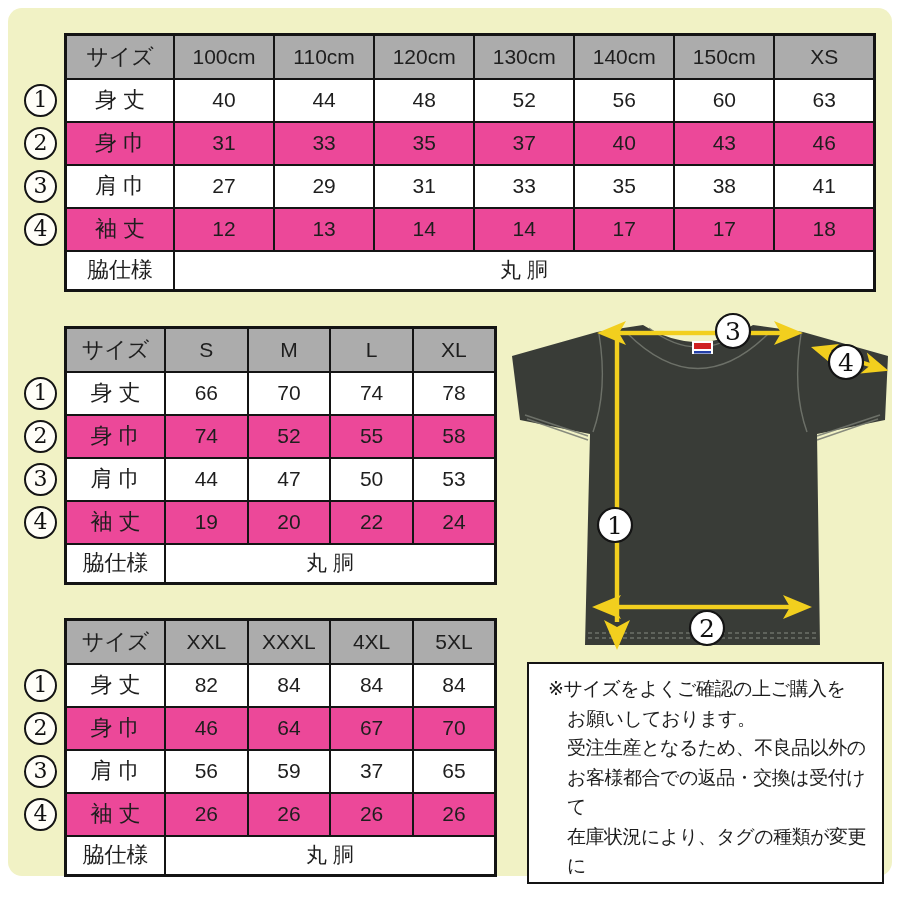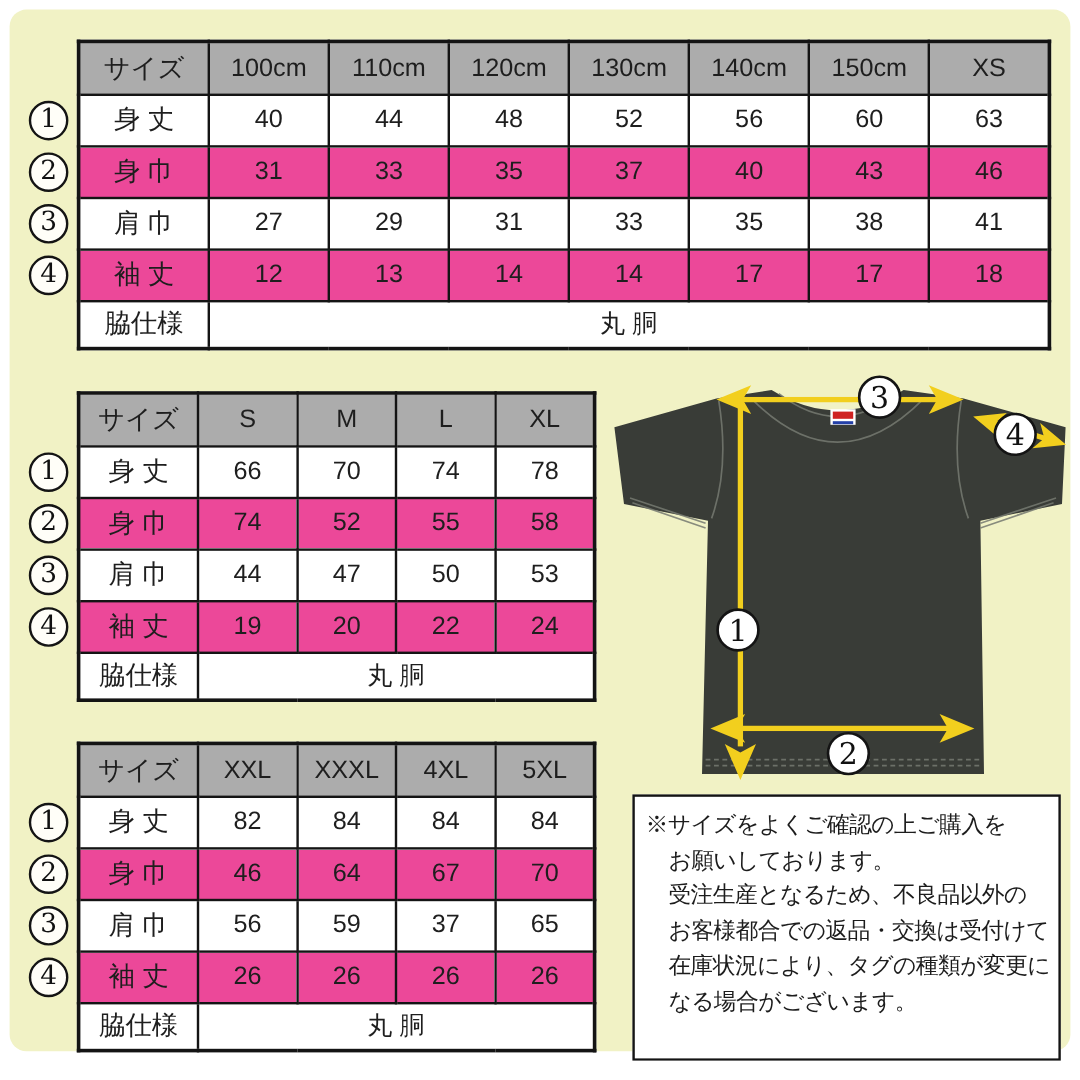--- a/index.html
+++ b/index.html
@@ -32,22 +32,22 @@
   .m-1-0{top:377px}.m-1-1{top:420px}.m-1-2{top:463px}.m-1-3{top:506px}
   .m-2-0{top:669px}.m-2-1{top:712px}.m-2-2{top:755px}.m-2-3{top:798px}
 
   
   .shirt-wrap{position:absolute;left:500px;top:312px;width:400px;height:345px;}
   .mk-circle{fill:#ffffff;stroke:#141414;stroke-width:2.2px;}
   .mk-digit{font-family:"DejaVu Serif","Liberation Serif",serif;font-size:25px;fill:#111;text-anchor:middle;}
 
   
   .notice{position:absolute;left:527px;top:662px;width:357px;height:222px;background:#ffffff;
-    border:2px solid #141414;box-sizing:border-box;padding:10px 6px 0 9px;
-    font-size:19px;line-height:29.5px;color:#1c1c1c;letter-spacing:-0.5px;font-family:Liberation Mono, monospace;}
+    border:2px solid #141414;box-sizing:border-box;padding:10px 6px 0 19px;
+    font-size:19px;line-height:29.5px;color:#1c1c1c;letter-spacing:-0.5px;}
   .notice .ind{padding-left:19px;}
 </style>
 </head>
 <body>
 
 <div class="page">
   <div class="canvas"></div>
 
   <div class="t-host t-host-0">
       <table class="tbl tbl-0">

